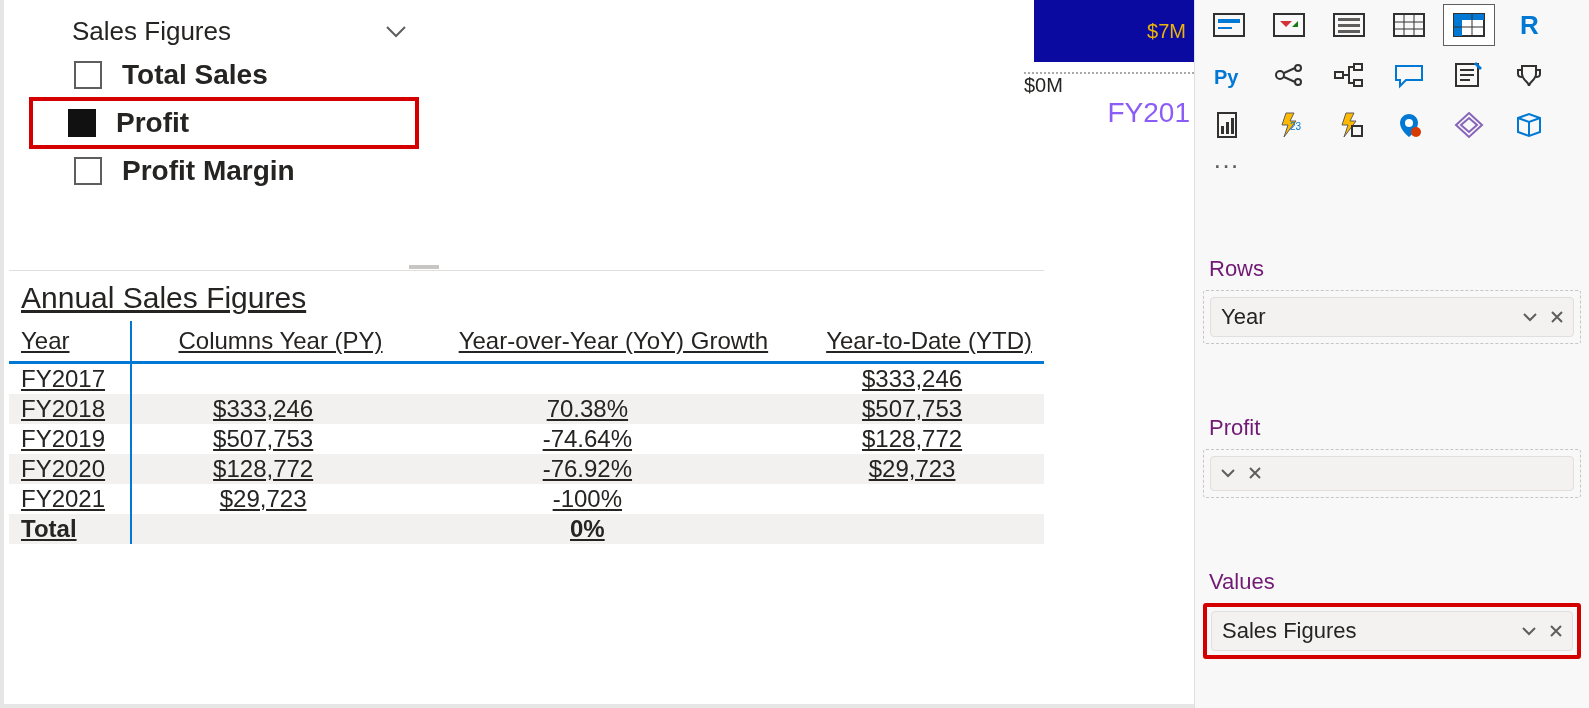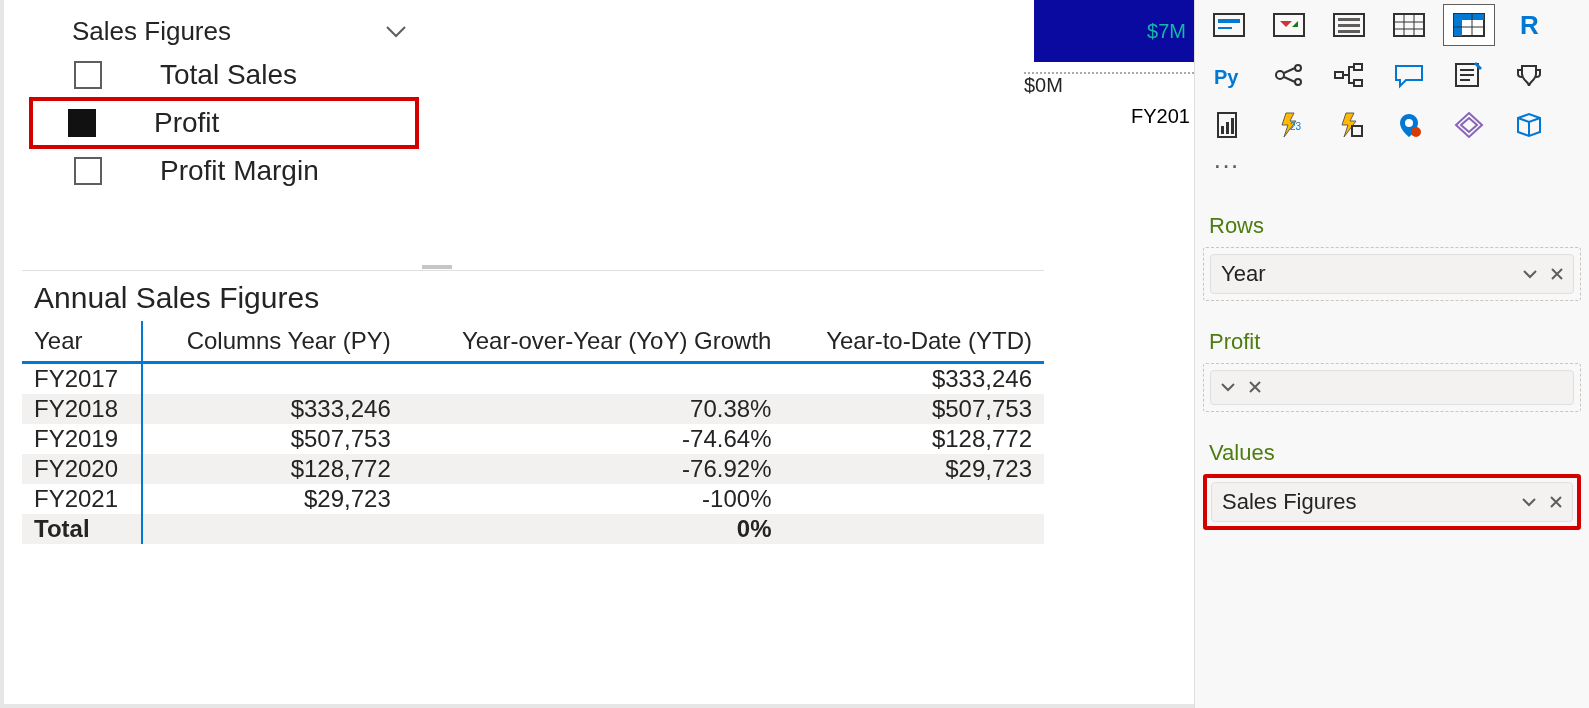--- a/index.html
+++ b/index.html
@@ -32,23 +32,22 @@
     .slicer-header {
       display: flex; align-items: center; justify-content: space-between;
       font-size: 26px; font-weight: 400; color: #252423;
       padding: 6px 8px;
     }
     .slicer-header .chev { color:#605e5c; }
     .slicer-item {
       display:flex; align-items:center;
       padding: 6px 10px;
       font-size: 28px;
-      font-weight: 400;
+      font-weight: 700;
       color:#252423;
-      gap:38px;
     }
     .slicer-box {
       width: 28px; height: 28px;
       border: 2px solid #605e5c;
       margin-right: 20px;
       flex: 0 0 auto;
     }
     .slicer-box.selected { background:#111; border-color:#111; }
     .slicer-item.selected-row {
       border: 4px solid #d40000;
@@ -60,55 +59,56 @@
     .chart-frag {
       position:absolute; top:0; right:0;
       width:170px; height:120px;
       text-align:right;
     }
     .chart-bar {
       background:#0a0aa0;
       height:62px; width:160px;
       margin-left:auto;
       display:flex; align-items:center; justify-content:flex-end;
-      color:#14b8a6; font-size:20px; padding-right:8px;
+      color:#eab308; font-size:20px; padding-right:8px;
     }
     .chart-axis-row{
       display:flex; align-items:center; justify-content:space-between;
       border-top: 2px dotted #aaa;
       margin-top:10px;
     }
     .chart-zero{ font-size:20px; color:#252423; }
-    .chart-x   { font-size:20px; color:#000000; text-align:right; padding-right:4px; margin-top:8px;}
+    .chart-x   { font-size:28px; color:#8b5cf6; text-align:right; padding-right:4px; margin-top:0;}
 
     
     .table-visual{
-      position:absolute; top:270px; left: 18px; right:150px;
+      position:absolute; top:270px; left: 5px; right:150px;
       border-top:1px solid #e1dfdd;
+      text-decoration:underline;
     }
     .table-handle{
       position:absolute; top:-6px; left:400px;
       width:30px; height:4px; background:#c8c6c4;
     }
     .table-title{ font-size:30px; font-weight:400; color:#252423; padding:10px 12px 6px; }
     table.data-table{
       border-collapse: collapse;
       width: 100%;
       font-size: 24px;
     }
     table.data-table th{
       text-align:left; font-weight:400; color:#252423;
       padding: 6px 12px;
     }
     table.data-table th.num{ text-align:right; }
     table.data-table thead tr{ border-bottom:3px solid #0078d4; }
     table.data-table td{
       padding:1px 12px;
     }
-    table.data-table td.num{ text-align:right; }
+    table.data-table td.num{ text-align:center; }
     table.data-table tbody tr:nth-child(even){ background:#f2f1f0; }
     table.data-table tr.total td{ font-weight:700; }
     .col-sep{
       border-right:2px solid #0078d4;
     }
 
     
     .pane{
       width: 395px;
       border-left: 1px solid #e1dfdd;
@@ -131,21 +131,21 @@
       cursor:pointer;
       color:#605e5c;
     }
     .viz-btn.selected{ border:1px solid #605e5c; background:#fff;}
     .viz-btn svg{ width:34px; height:30px; }
     .more-dots{ font-size:26px; color:#605e5c; padding:4px 10px; cursor:pointer;}
 
     
     .well-section{ margin-top:26px; }
     .well-label{
-      font-size:22px; color:#4d7c0f; padding: 2px 6px 8px;
+      font-size:22px; color:#701a75; padding: 2px 6px 8px; margin-top: 43px;
     }
     .well-box{
       border:1px dashed #c8c6c4;
       border-radius:3px;
       padding:6px;
     }
     .well-box.red{ border:4px solid #d40000; border-style:solid; padding:4px;}
     .well-pill{
       background:#f3f2f1;
       border:1px solid #e1dfdd;

